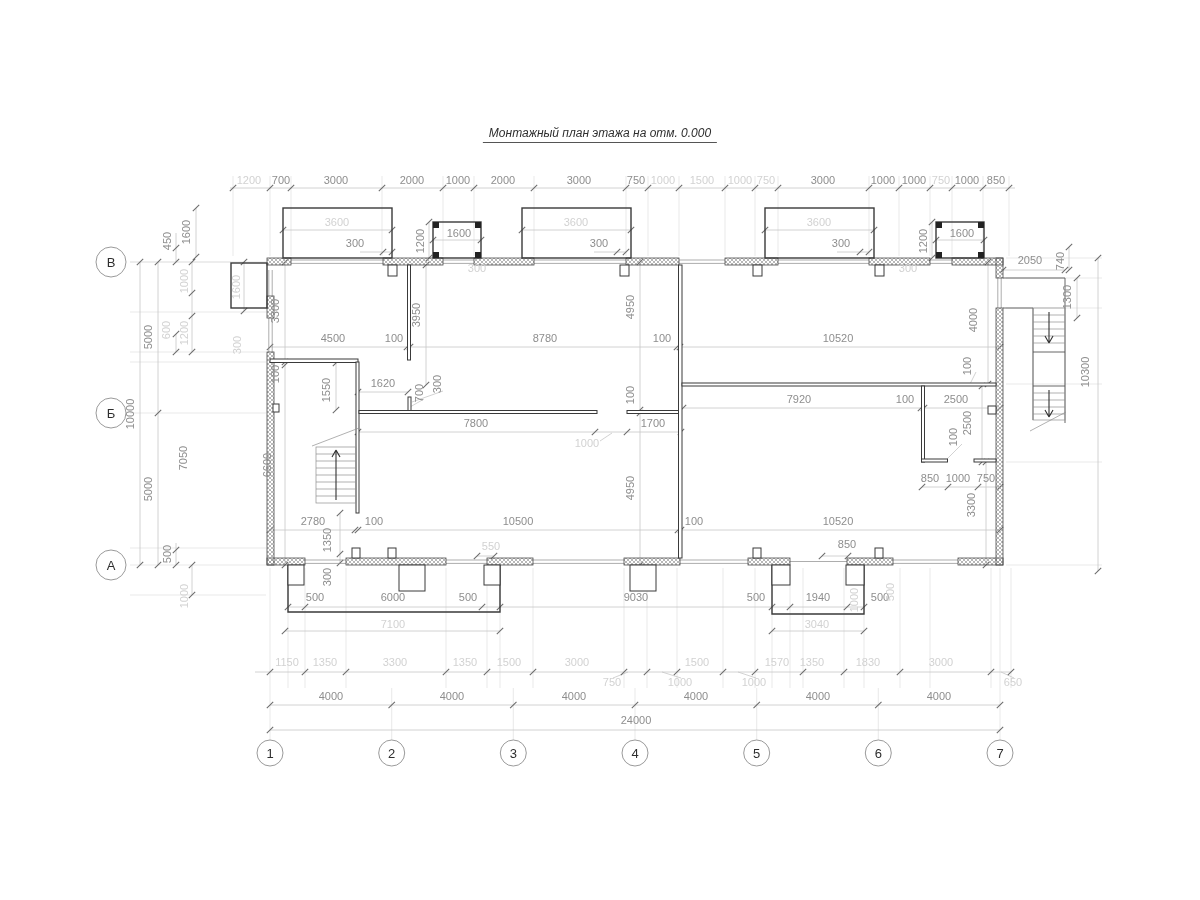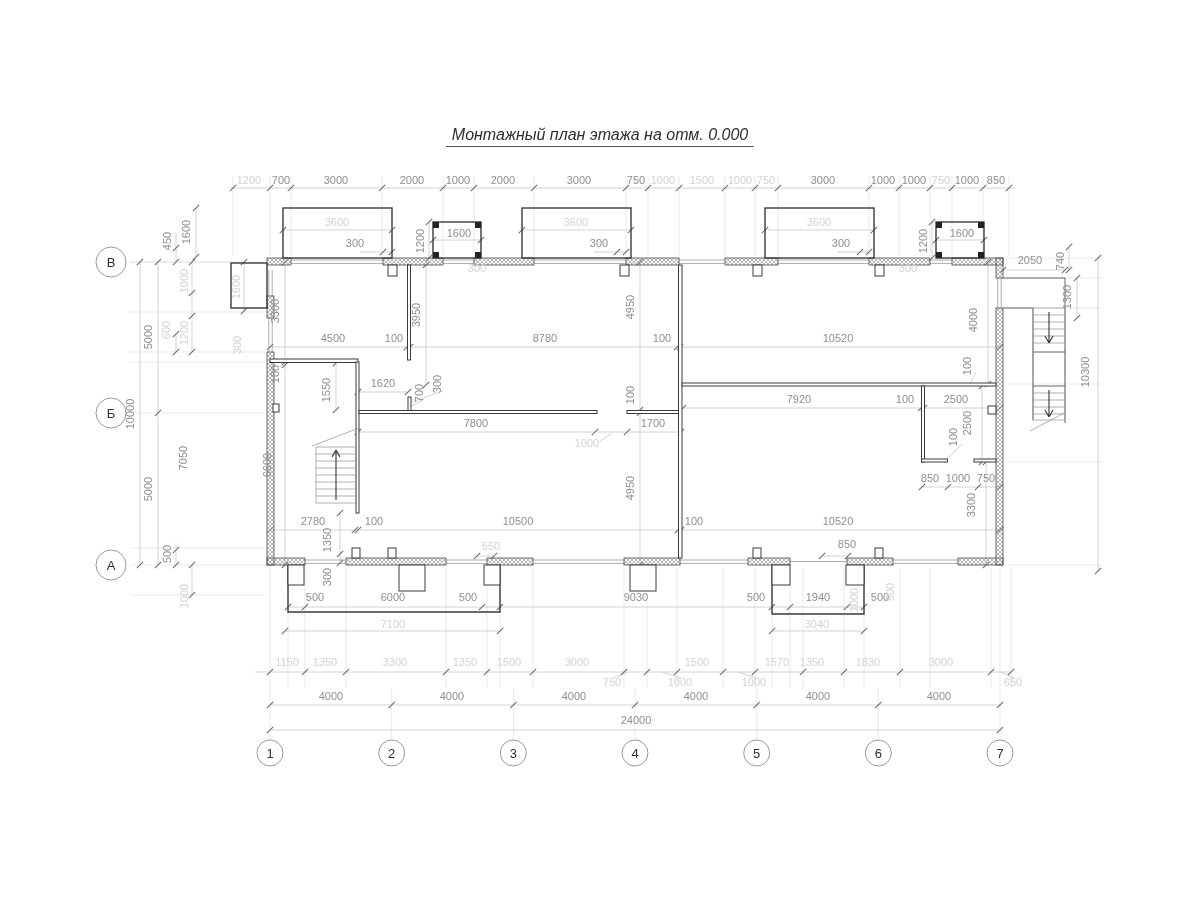--- a/index.html
+++ b/index.html
@@ -1,19 +1,19 @@
 <!DOCTYPE html>
 <html><head>
 <meta charset="utf-8">
 <style>
   html,body{margin:0;padding:0;background:#fff;width:1200px;height:900px;overflow:hidden}
   #stage{position:relative;width:1200px;height:900px;background:#fff;
          font-family:"Liberation Sans",sans-serif}
   #title{position:absolute;top:126px;left:50%;transform:translateX(-50%);
-         font-style:italic;font-size:16px;color:#2e2e2e;
+         font-style:italic;font-size:12px;color:#2e2e2e;
          border-bottom:1.2px solid #555;padding:0 6px 2px 6px;white-space:nowrap}
   svg{position:absolute;top:0;left:0}
   .ext{stroke:#e0e0e0;stroke-width:.7;fill:none}
   .dimline{stroke:#c6c6c6;stroke-width:.8;fill:none}
   .tick{stroke:#6e6e6e;stroke-width:1.1;fill:none}
   .win{stroke:#8a8a8a;stroke-width:.7;fill:none}
   .wall{fill:url(#hatch);stroke:#4a4a4a;stroke-width:.8}
   .iw{fill:#fff;stroke:#3a3a3a;stroke-width:1}
   .pier{fill:#fff;stroke:#3a3a3a;stroke-width:1}
   .col{fill:#222;stroke:none}

